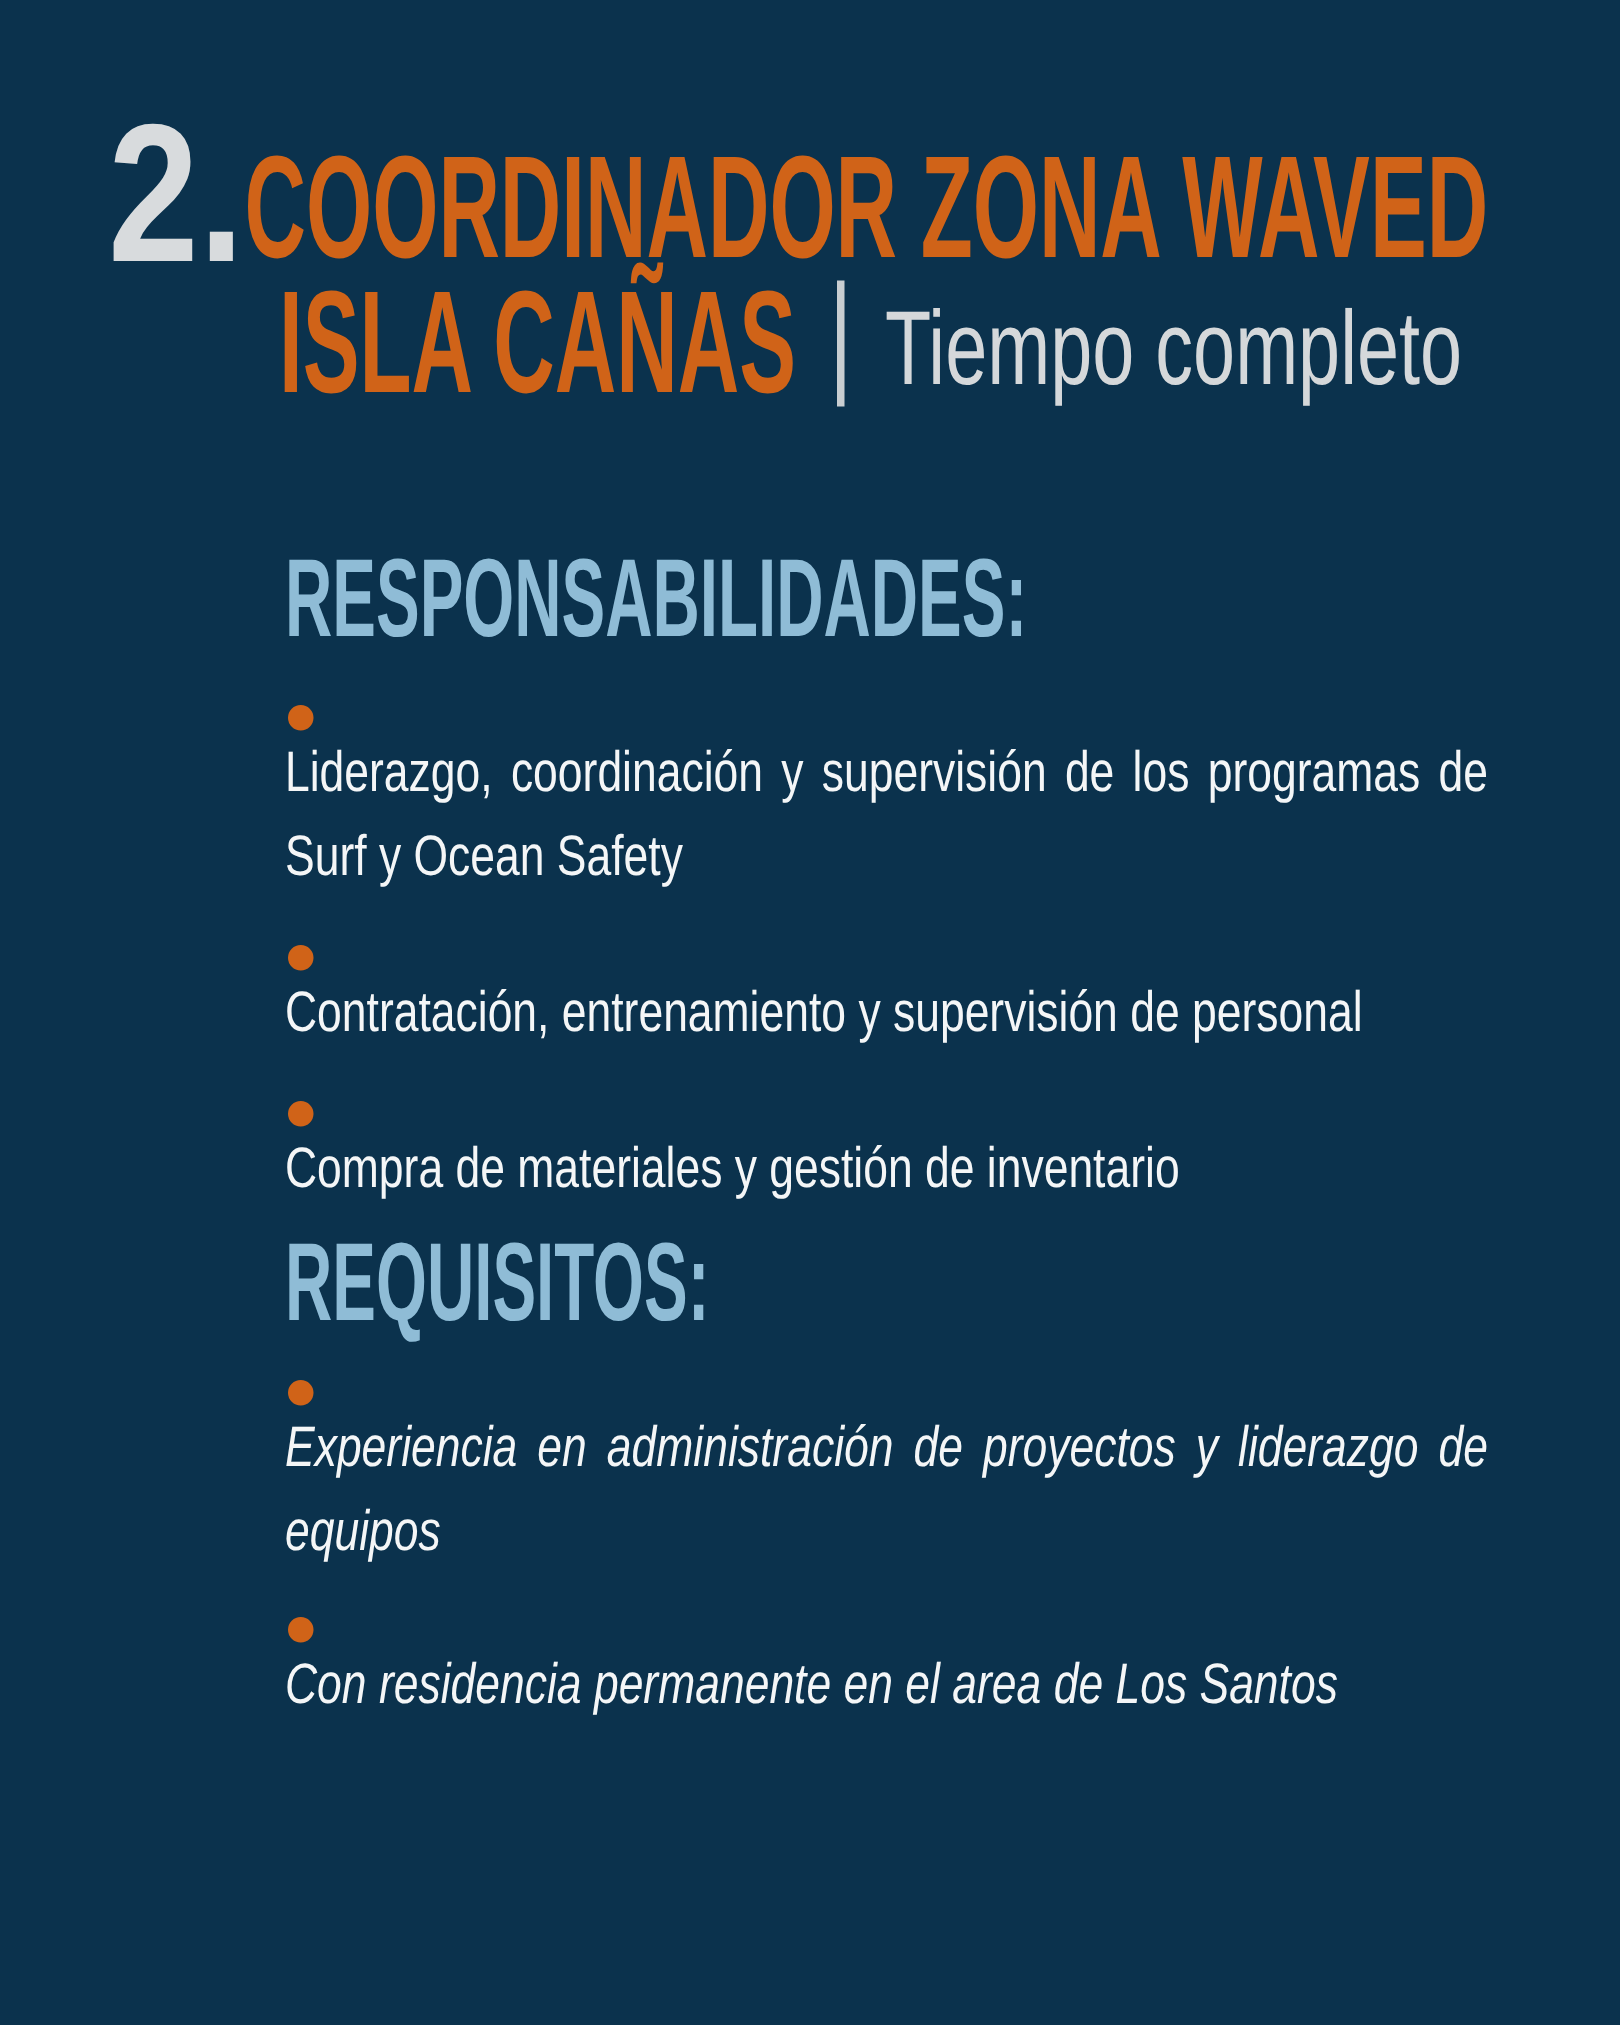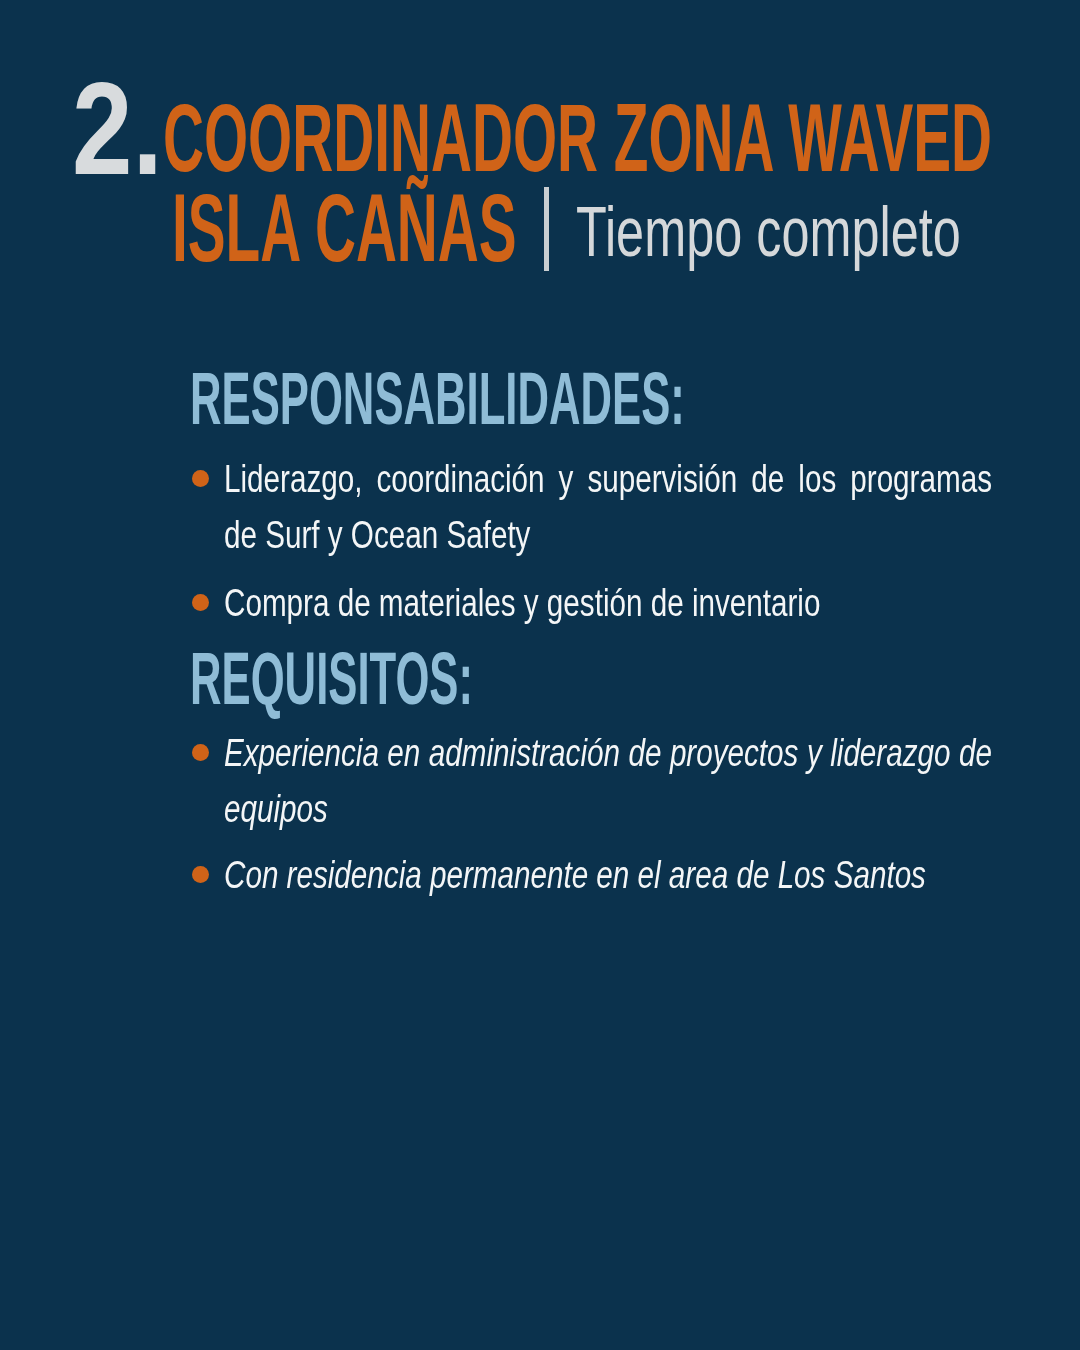--- a/index.html
+++ b/index.html
@@ -20,21 +20,21 @@
     font-size:131px;line-height:131px;font-weight:bold;
     color:#d8dbdd;white-space:nowrap;
     transform:scaleX(0.83);
   }
   .t1{
     position:absolute;left:163px;top:14px;
     font-size:97px;line-height:97px;font-weight:bold;
     color:#d06318;white-space:nowrap;
     transform:scaleX(0.585);
   }
-  .t2row{position:absolute;left:4px;top:104px;right:0;height:100px;}
+  .t2row{position:absolute;left:18px;top:104px;right:0;height:100px;}
   .t2{
     position:absolute;left:168px;top:0;
     font-size:97px;line-height:97px;font-weight:bold;
     color:#d06318;white-space:nowrap;
     transform:scaleX(0.585);
   }
   .sep{
     position:absolute;left:540px;top:8px;
     width:5px;height:84px;background:#c9ced1;
   }
@@ -48,21 +48,21 @@
   
   .main{position:absolute;top:363px;left:0;right:0;padding:0 88px 0 190px;}
   .sh{
     margin:0;font-size:74px;line-height:72px;font-weight:bold;
     color:#8fbcd6;white-space:nowrap;
     transform:scaleX(0.59);
   }
   .sh.second{margin-top:4px;}
   ul.blist{list-style:none;margin:16px 0 0 0;padding:0;}
   ul.blist.second{margin-top:10px;font-style:italic;}
-  ul.blist li{display:flex;margin:0 0 12px 0;}
+  ul.blist li{display:flex;margin:0 0 12px 0;flex-direction:column;}
   ul.blist.second li{margin-bottom:10px;}
   .dot{
     flex:0 0 17px;width:17px;height:17px;border-radius:50%;
     background:#d06318;margin:19px 15px 0 2px;
   }
   .bt{flex:1;min-width:0;}
   .bt .j{
     font-size:38px;line-height:56px;color:#f4f6f7;
     text-align:justify;
     width:128.2%;
@@ -91,20 +91,26 @@
       <ul class="blist">
         <li>
           <span class="dot"></span>
           <div class="bt">
               <div class="j">Liderazgo, coordinación y supervisión de los programas de Surf y Ocean Safety</div>
             </div>
         </li>
         <li>
           <span class="dot"></span>
           <div class="bt">
+              <div class="j">Contratación, entrenamiento y supervisión de personal</div>
+            </div>
+        </li>
+        <li>
+          <span class="dot"></span>
+          <div class="bt">
               <div class="j">Compra de materiales y gestión de inventario</div>
             </div>
         </li>
       </ul>
     </section>
 
     <section>
       <h2 class="sh cx second">REQUISITOS:</h2>
       <ul class="blist second">
         <li>

